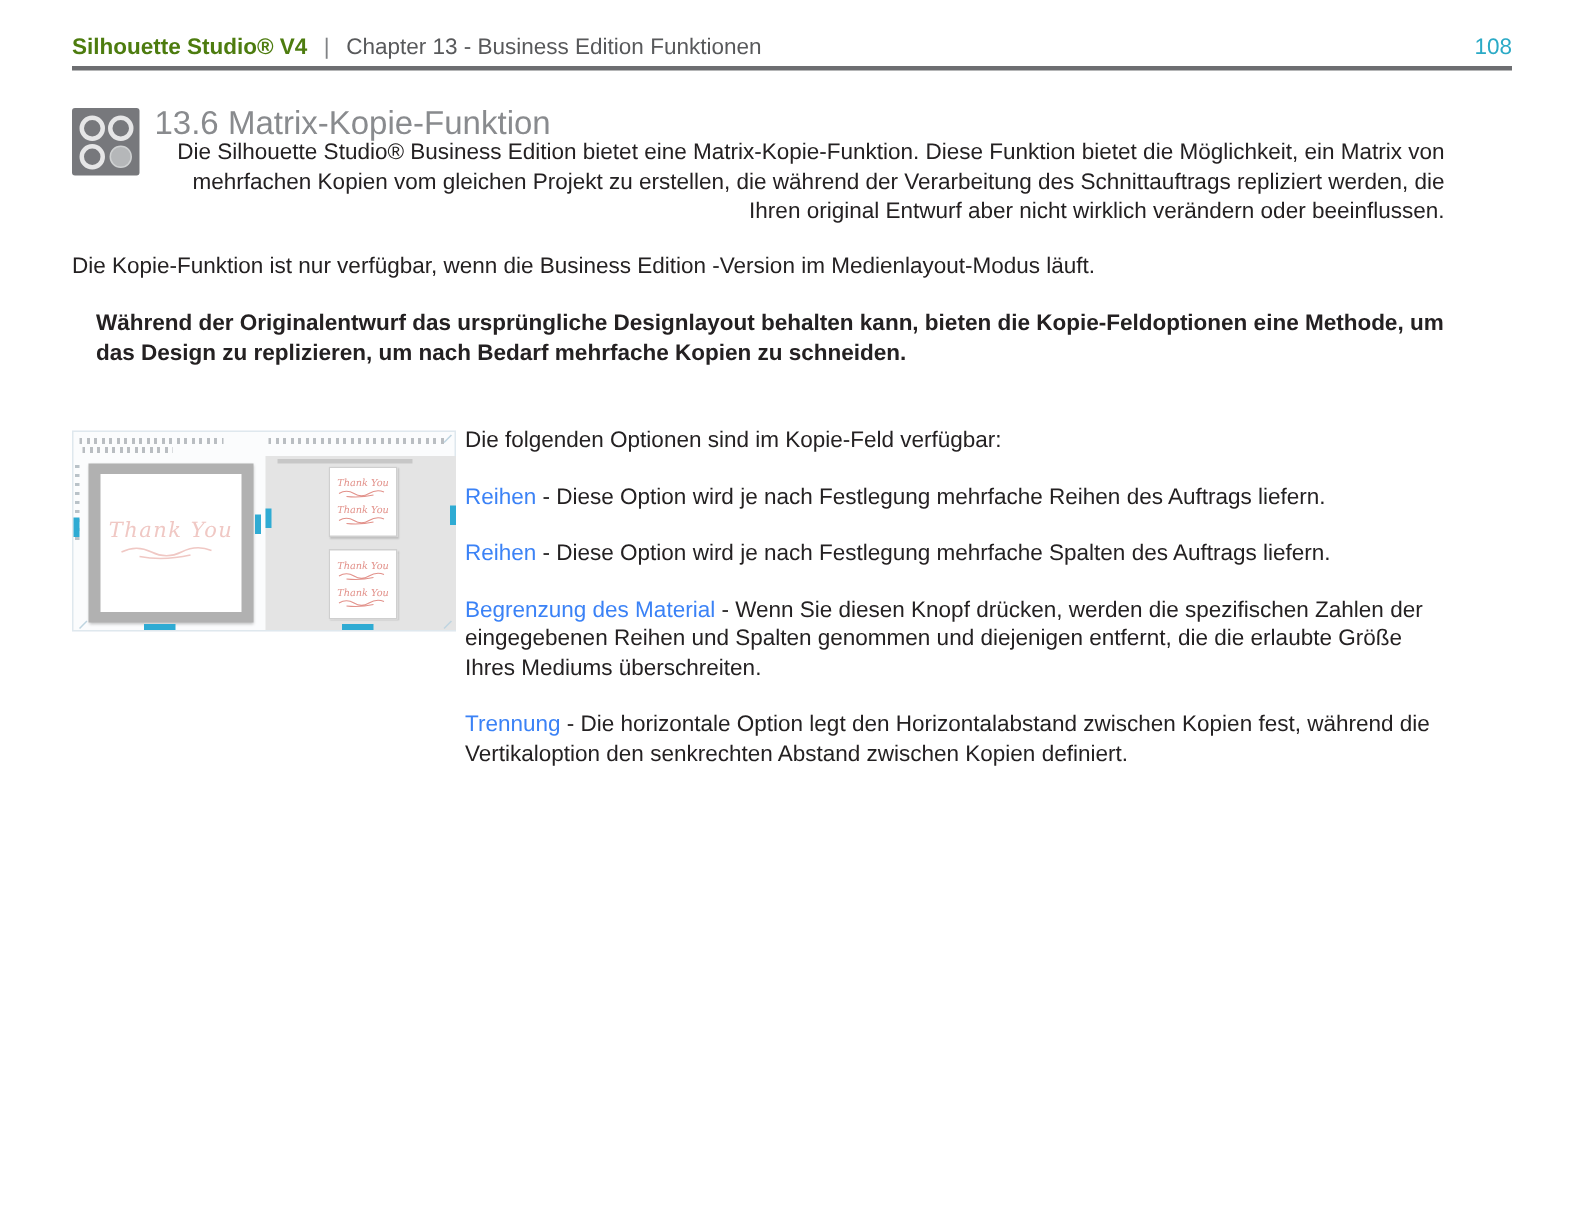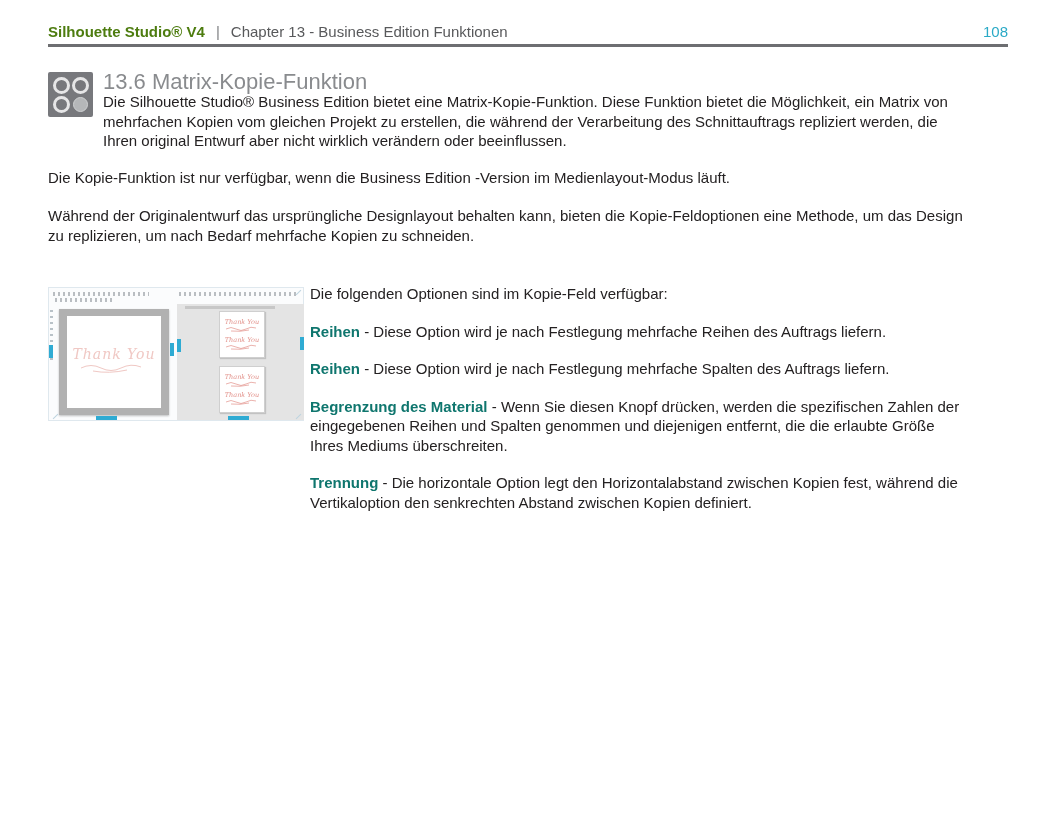--- a/index.html
+++ b/index.html
@@ -23,26 +23,26 @@
     left:48px;top:72px;width:45px;height:45px;background:#77787c;border-radius:2px;
     display:grid;grid-template-columns:1fr 1fr;grid-template-rows:1fr 1fr;
     padding:5px;box-sizing:border-box;gap:2px;
   }
   .ring{width:11px;height:11px;border:3px solid #e6e6e7;border-radius:50%;margin:auto;}
   .dotfill{width:15px;height:15px;background:#b5b7b9;border:1px solid #cfd1d2;border-radius:50%;margin:auto;box-sizing:border-box;}
 
   
   .section-title{left:103px;top:69px;font-size:22px;color:#898b8e;}
   .body-txt{font-size:15px;line-height:19.5px;color:#242122;}
-  .intro{left:103px;top:92px;width:860px;}
+  .intro{left:103px;top:92px;width:860px;text-align:right;}
   .p-availability{left:48px;top:168px;width:960px;}
-  .p-replicate{left:48px;top:206px;width:918px;}
+  .p-replicate{left:64px;top:206px;width:918px;font-weight:bold;}
   .options-col{left:310px;top:284px;width:658px;}
   .options-col p{margin:0 0 18px 0;font-size:15px;line-height:19.5px;color:#242122;}
-  .opt-label{font-weight:bold;color:#0f766e;}
+  .opt-label{font-weight:normal;color:#3b82f6;}
 
   
   .figure{
     left:48px;top:287px;width:256px;height:134px;box-sizing:border-box;
     background:#fbfcfd;border:1px solid #dfe8ee;
   }
   .mini-dashes{
     height:4px;
     background:repeating-linear-gradient(90deg,#a9aeb3 0 2px,transparent 2px 5px);
     opacity:.8;

